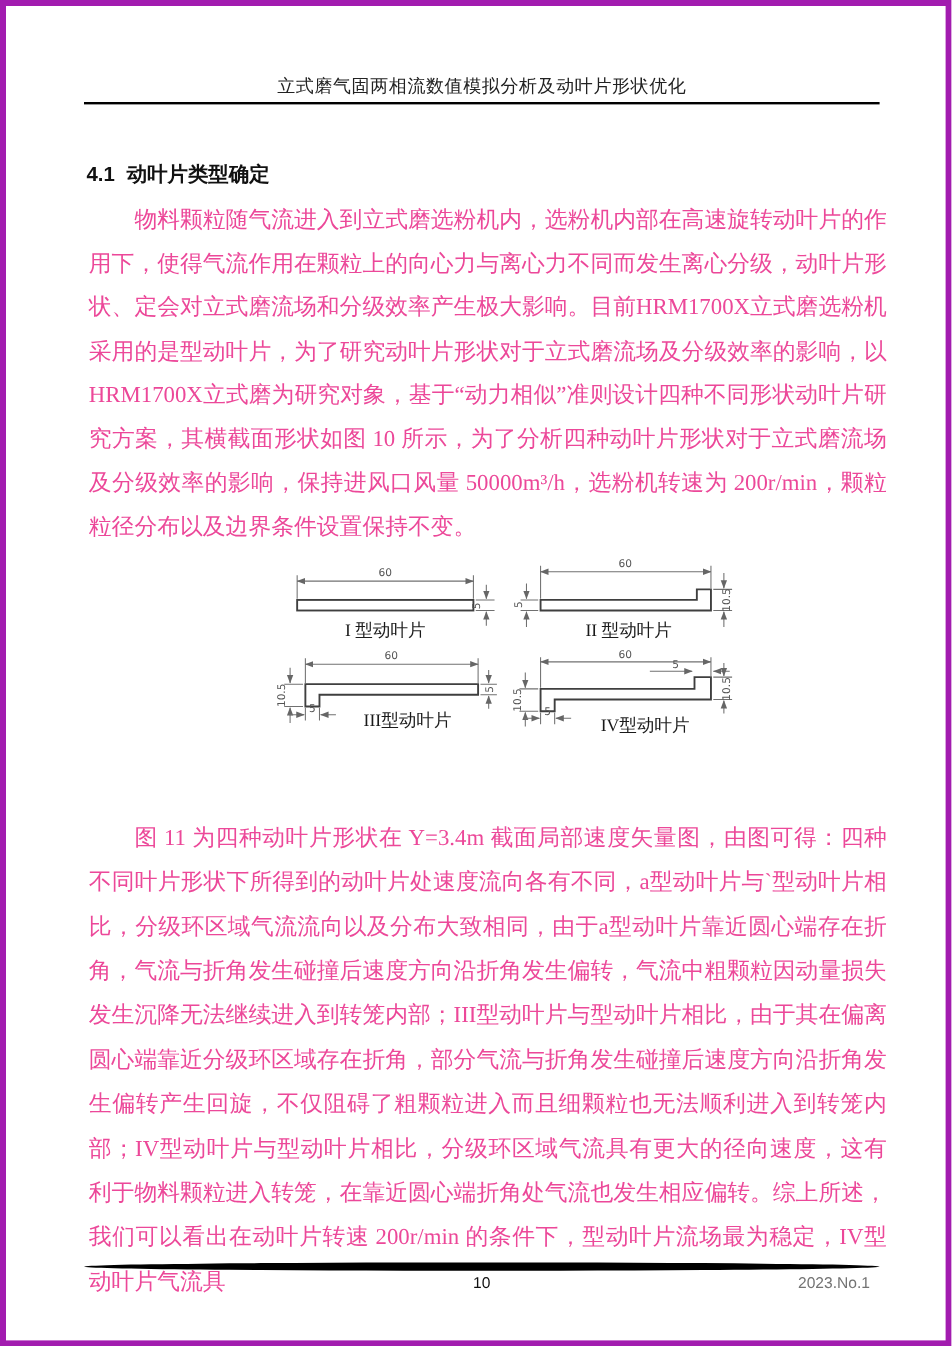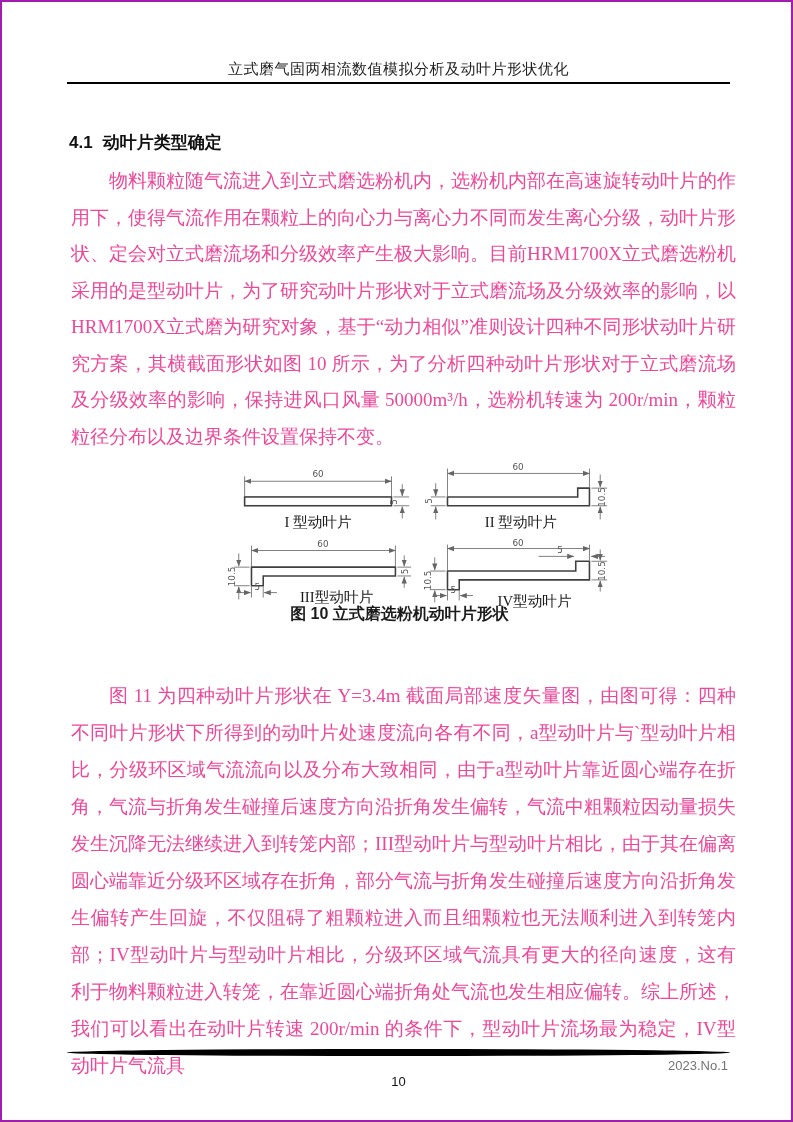--- a/index.html
+++ b/index.html
@@ -1,20 +1,20 @@
 <!DOCTYPE html>
 <html><head>
 <meta charset="utf-8">
 <style>
   html,body{margin:0;padding:0;background:#fff;}
   .page{
     position:relative;
     width:793px;height:1122px;
     background:#fff;
-    border:2px solid #a21caf;
+    border:5px solid #a21caf;
     box-sizing:border-box;
     font-family:"Liberation Serif","DejaVu Serif",serif;
     color:#1a1a1a;
     overflow:hidden;
   }
   .running-title{
     position:absolute;left:65px;top:58px;width:663px;
     text-align:center;font-size:15px;color:#222;letter-spacing:0.5px;
   }
   .header-rule{
@@ -57,21 +57,21 @@
   .prof{fill:#fff;stroke:#3f3f3f;stroke-width:1.6;}
   .dim{stroke:#707070;stroke-width:0.9;fill:none;}
   .dtext{font-family:"DejaVu Sans","Liberation Sans",sans-serif;font-size:9px;fill:#555;}
   .blabel{font-family:"Liberation Serif","DejaVu Serif",serif;font-size:15px;fill:#1a1a1a;}
   .footer-bar{
     position:absolute;left:65px;top:1047px;width:663px;height:7px;
     background:#000;border-radius:50%;
   }
   .footer-page{
     position:absolute;left:65px;top:1056px;width:663px;text-align:center;
-    font-family:"Liberation Sans","DejaVu Sans",sans-serif;font-size:13px;color:#111;margin-top:16px;
+    font-family:"Liberation Sans","DejaVu Sans",sans-serif;font-size:13px;color:#111;
   }
   .footer-issue{
     position:absolute;right:63px;top:1056px;
     font-family:"Liberation Sans","DejaVu Sans",sans-serif;font-size:13px;color:#737373;
   }
 </style>
 </head>
 <body>
 
 <div class="page">
@@ -202,21 +202,20 @@
         <path class="dim" d="M25,56 V66 M37,56 V66"></path>
         <path class="dim" d="M11,61 H24" marker-end="url(#a4)"></path>
         <path class="dim" d="M51,61 H38" marker-end="url(#a4)"></path>
         <text class="dtext" x="31" y="58.5" text-anchor="middle">5</text>
       </g>
       <text class="blabel" x="114" y="72" text-anchor="middle">IV型动叶片</text>
     </svg>
 
   </figure>
 
-  <div class="fig-caption">图 10 立式磨选粉机动叶片形状</div>
 
 
   <p class="body-para p2">图 11 为四种动叶片形状在 Y=3.4m 截面局部速度矢量图，由图可得：四种不同叶片形状下所得到的动叶片处速度流向各有不同，a型动叶片与`型动叶片相比，分级环区域气流流向以及分布大致相同，由于a型动叶片靠近圆心端存在折角，气流与折角发生碰撞后速度方向沿折角发生偏转，气流中粗颗粒因动量损失发生沉降无法继续进入到转笼内部；III型动叶片与型动叶片相比，由于其在偏离圆心端靠近分级环区域存在折角，部分气流与折角发生碰撞后速度方向沿折角发生偏转产生回旋，不仅阻碍了粗颗粒进入而且细颗粒也无法顺利进入到转笼内部；IV型动叶片与型动叶片相比，分级环区域气流具有更大的径向速度，这有利于物料颗粒进入转笼，在靠近圆心端折角处气流也发生相应偏转。综上所述，我们可以看出在动叶片转速 200r/min 的条件下，型动叶片流场最为稳定，IV型动叶片气流具</p>
 
   <div class="footer-bar"></div>
   <div class="footer-page">10</div>
   <div class="footer-issue">2023.No.1</div>
 
 </div>
 

